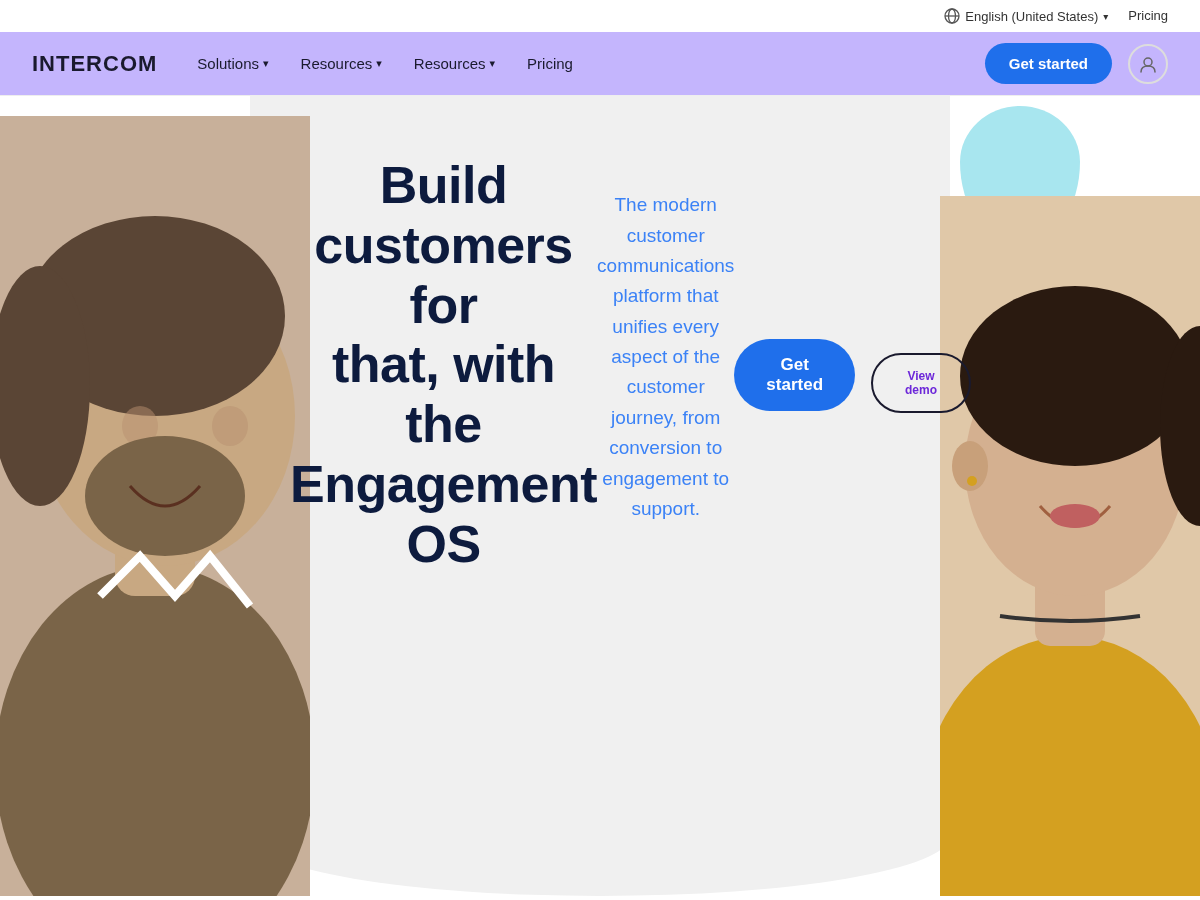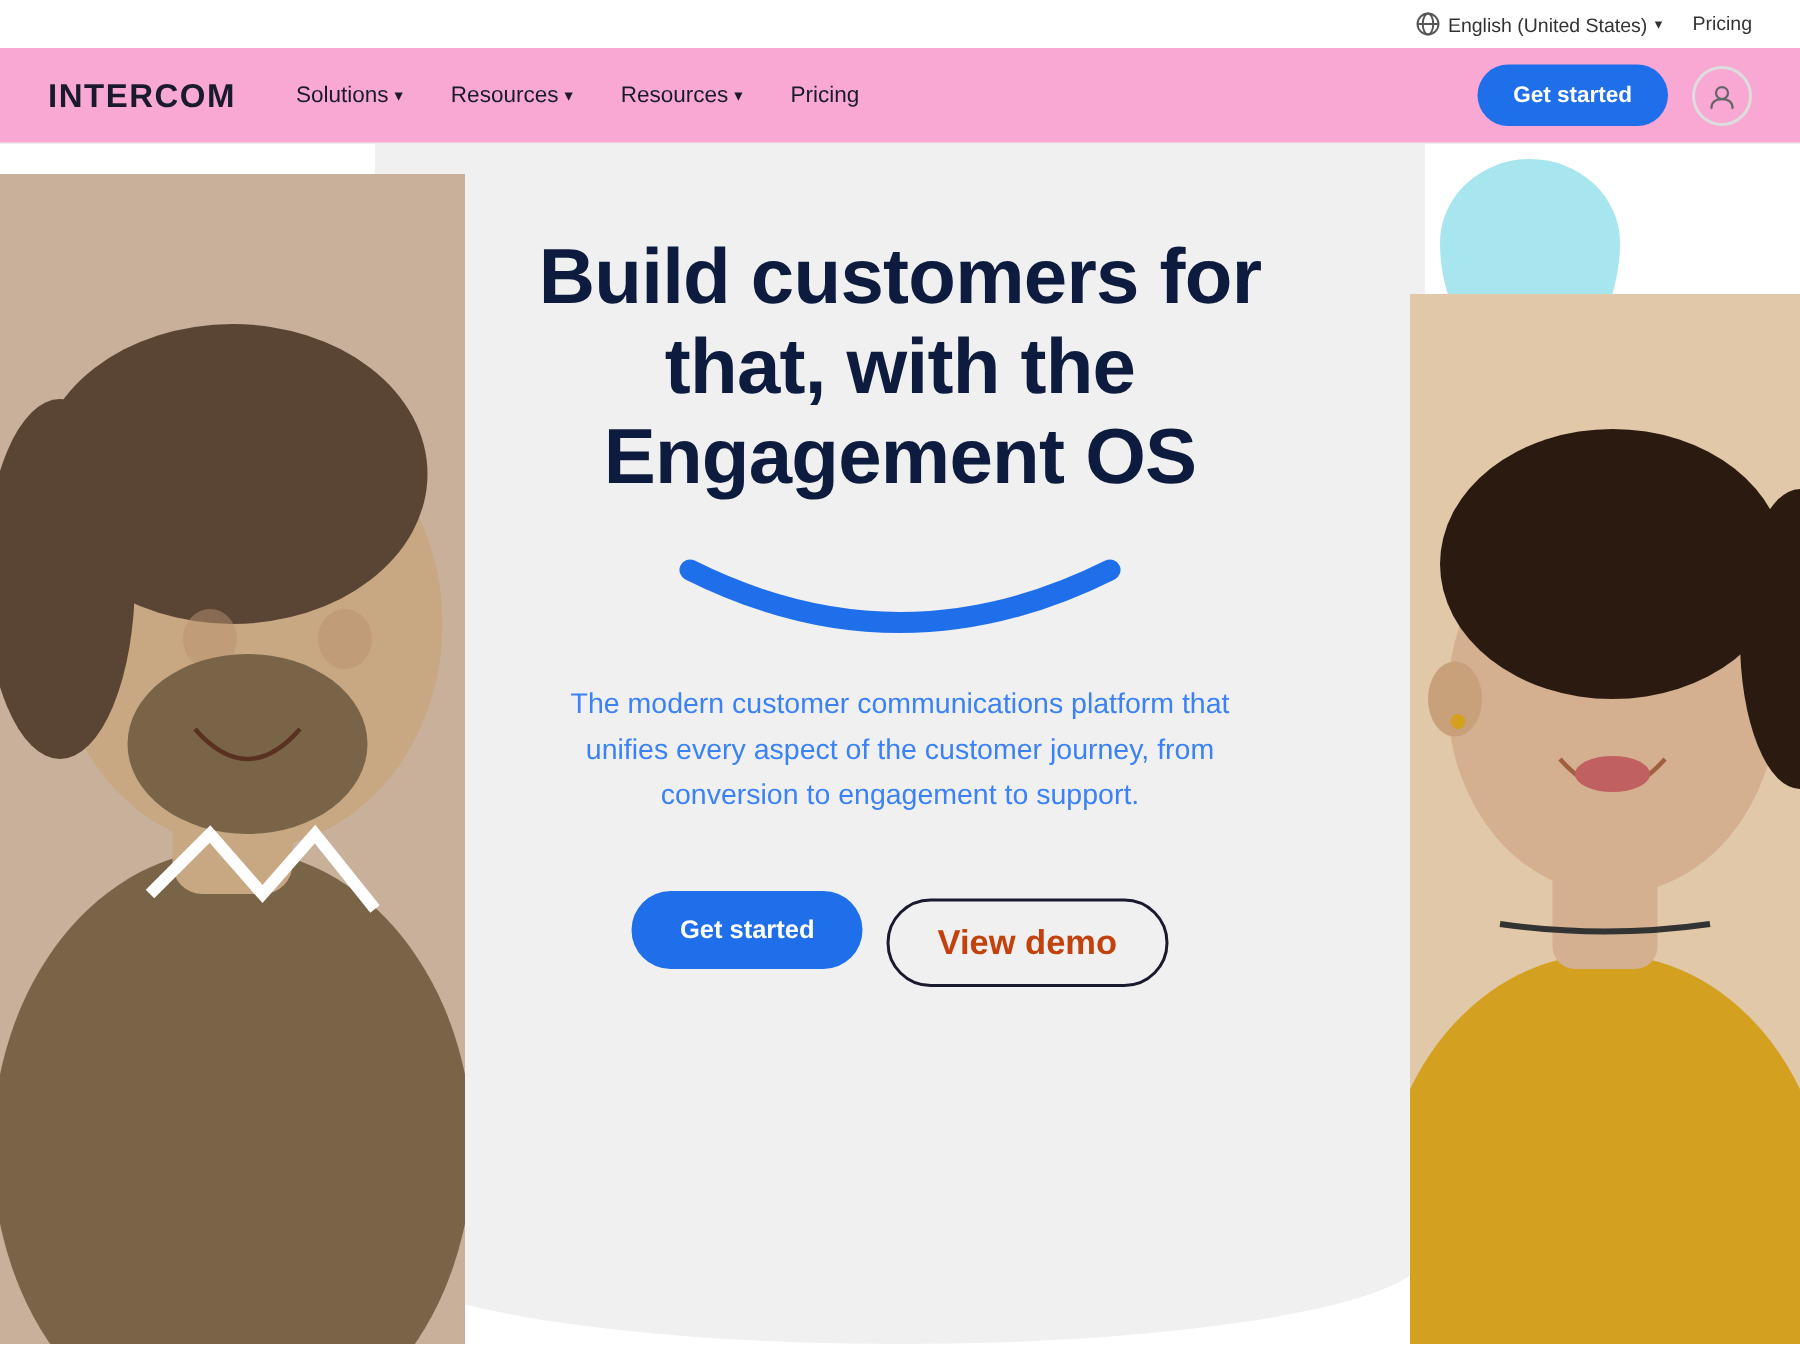--- a/index.html
+++ b/index.html
@@ -41,21 +41,21 @@
     .chevron-small {
       font-size: 10px;
     }
 
     
     .navbar {
       display: flex;
       align-items: center;
       padding: 0 32px;
       height: 64px;
-      background: #f9a8d4;
+      background: #c4b5fd;
       border-bottom: 1px solid #eee;
       position: relative;
       z-index: 10;
     }
 
     .logo {
       font-size: 22px;
       font-weight: 900;
       letter-spacing: 1px;
       color: #1a1a2e;
@@ -151,21 +151,21 @@
     
     .hero-content {
       position: absolute;
       left: 50%;
       transform: translateX(-50%);
       top: 60px;
       width: 620px;
       z-index: 5;
       text-align: center;
       display: flex;
-      flex-direction: column;
+      flex-direction: row;
       align-items: center;
     }
 
     .hero-headline {
       font-size: 52px;
       font-weight: 800;
       color: #0d1b3e;
       line-height: 1.15;
       margin-bottom: 20px;
       letter-spacing: -0.5px;
@@ -199,25 +199,25 @@
       border: none;
       border-radius: 50px;
       padding: 16px 32px;
       font-size: 17px;
       font-weight: 700;
       cursor: pointer;
     }
 
     .btn-view-demo {
       background: transparent;
-      color: #c2410c;
+      color: #6d28d9;
       border: 2px solid #1a1a2e;
       border-radius: 50px;
       padding: 14px 32px;
-      font-size: 23px;
+      font-size: 12px;
       font-weight: 600;
       cursor: pointer;
       margin-top: 16px;
     }
 
     
     .man-face {
       position: absolute;
       left: 0;
       bottom: 0;

